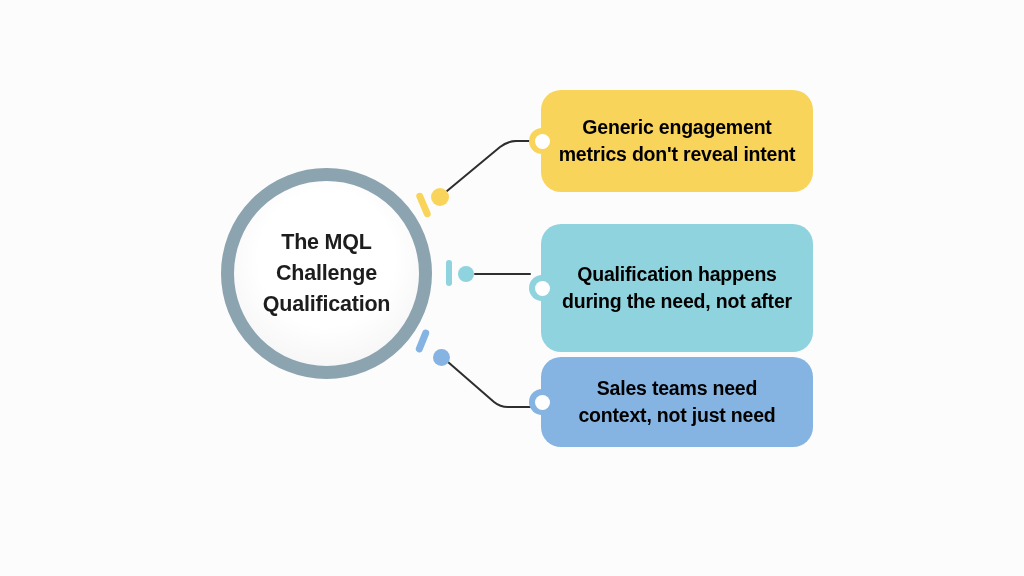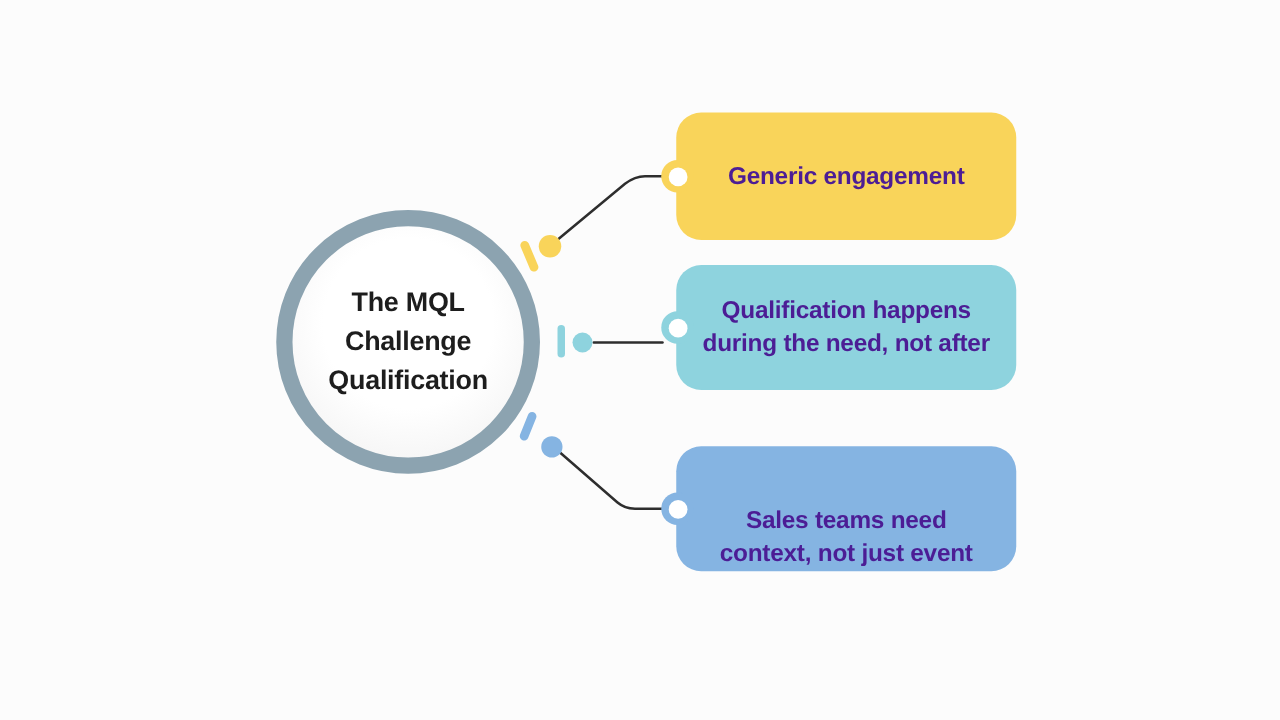--- a/index.html
+++ b/index.html
@@ -35,26 +35,26 @@
   .dash-blue{left:419px;top:329px;width:7px;height:24px;transform:rotate(22deg);}
   .dot-blue{left:433px;top:349px;width:17px;height:17px;}
   
   .card{
     position:absolute;left:541px;width:272px;
     border-radius:20px;
     display:flex;flex-direction:column;align-items:center;justify-content:center;
     text-align:center;
   }
   .card-1{top:90px;height:102px;}
-  .card-2{top:212px;height:100px;}
-  .card-3{top:357px;height:100px;justify-content:flex-end;}
+  .card-2{top:224px;height:128px;}
+  .card-3{top:357px;height:90px;}
   .card-line{
     display:block;
     font-size:19.5px;font-weight:bold;line-height:27px;
-    color:#4c1d95;letter-spacing:-0.2px;
+    color:#000000;letter-spacing:-0.2px;
   }
   
   .port{
     position:absolute;left:-12px;top:50%;
     width:26px;height:26px;margin-top:-13px;
     border-radius:50%;
   }
   .port::after{
     content:"";position:absolute;left:50%;top:50%;
     width:15px;height:15px;margin:-7.5px 0 0 -7.5px;
@@ -81,27 +81,28 @@
   <div class="mark dash-yellow" style="background-color: rgb(249, 212, 90);"></div>
   <div class="mark dot-yellow" style="background-color: rgb(249, 212, 90);"></div>
   <div class="mark dash-teal" style="background-color: rgb(142, 211, 222);"></div>
   <div class="mark dot-teal" style="background-color: rgb(142, 211, 222);"></div>
   <div class="mark dash-blue" style="background-color: rgb(133, 180, 226);"></div>
   <div class="mark dot-blue" style="background-color: rgb(133, 180, 226);"></div>
 
   <div class="card card-1" style="background-color: rgb(249, 212, 90);">
     <span class="port" style="background-color: rgb(249, 212, 90);"></span>
     <span class="card-line">Generic engagement</span>
+    <span class="card-line">metrics don't reveal intent</span>
   </div>
 
   <div class="card card-2" style="background-color: rgb(142, 211, 222);">
     <span class="port" style="background-color: rgb(142, 211, 222);"></span>
     <span class="card-line">Qualification happens</span>
     <span class="card-line">during the need, not after</span>
   </div>
 
   <div class="card card-3" style="background-color: rgb(133, 180, 226);">
     <span class="port" style="background-color: rgb(133, 180, 226);"></span>
     <span class="card-line">Sales teams need</span>
-    <span class="card-line">context, not just event</span>
+    <span class="card-line">context, not just need</span>
   </div>
 
 </div>
 
 </body></html>

